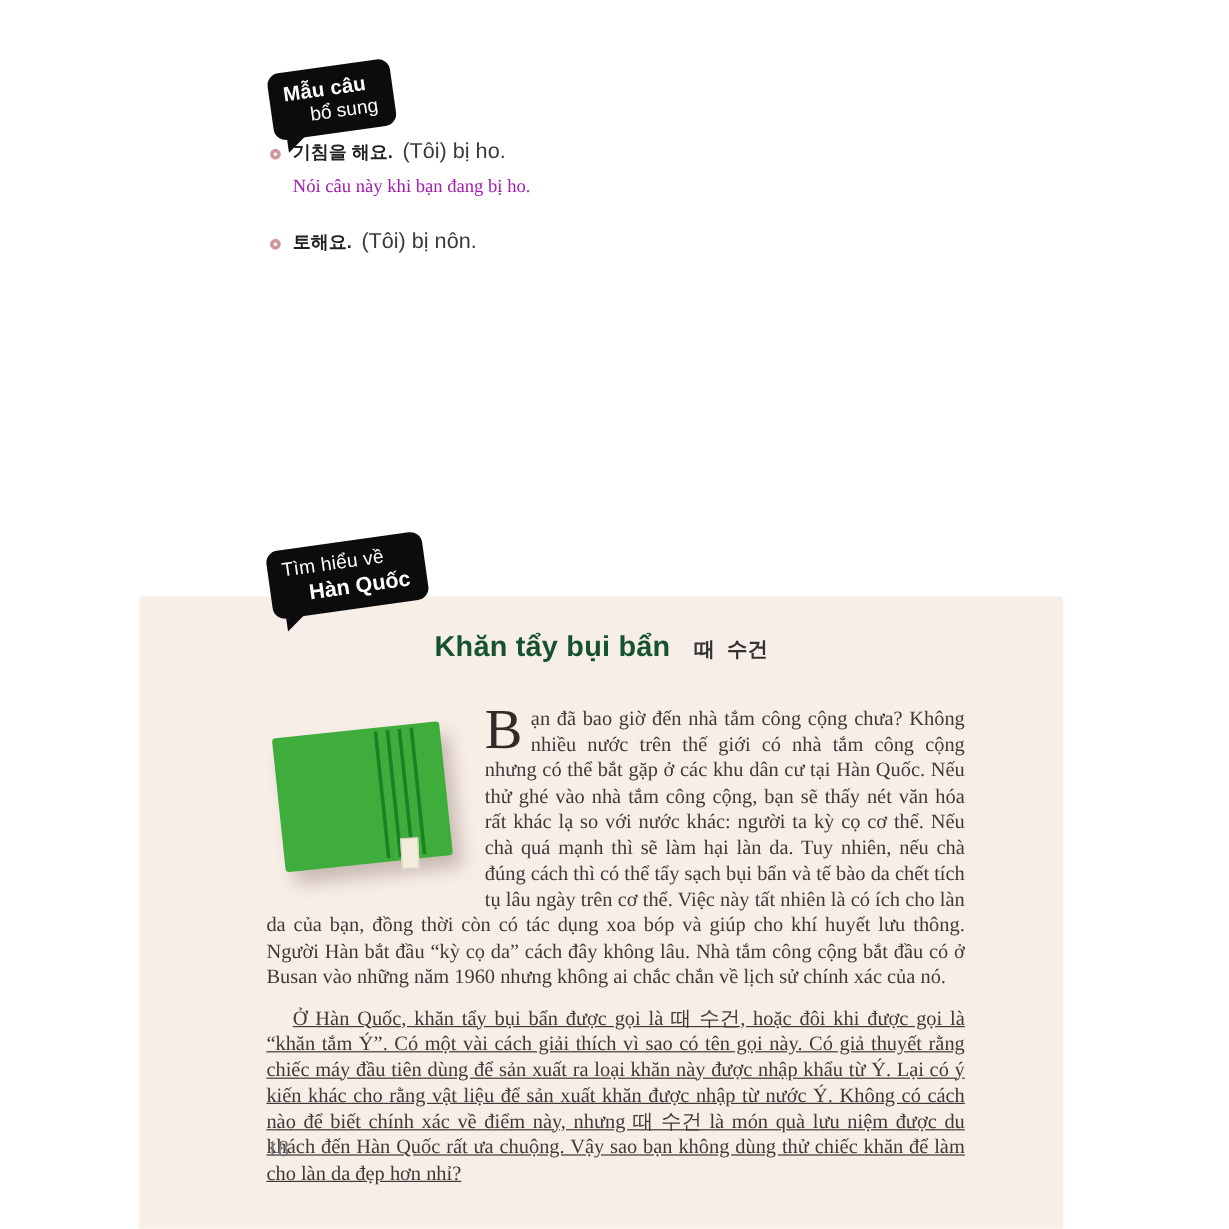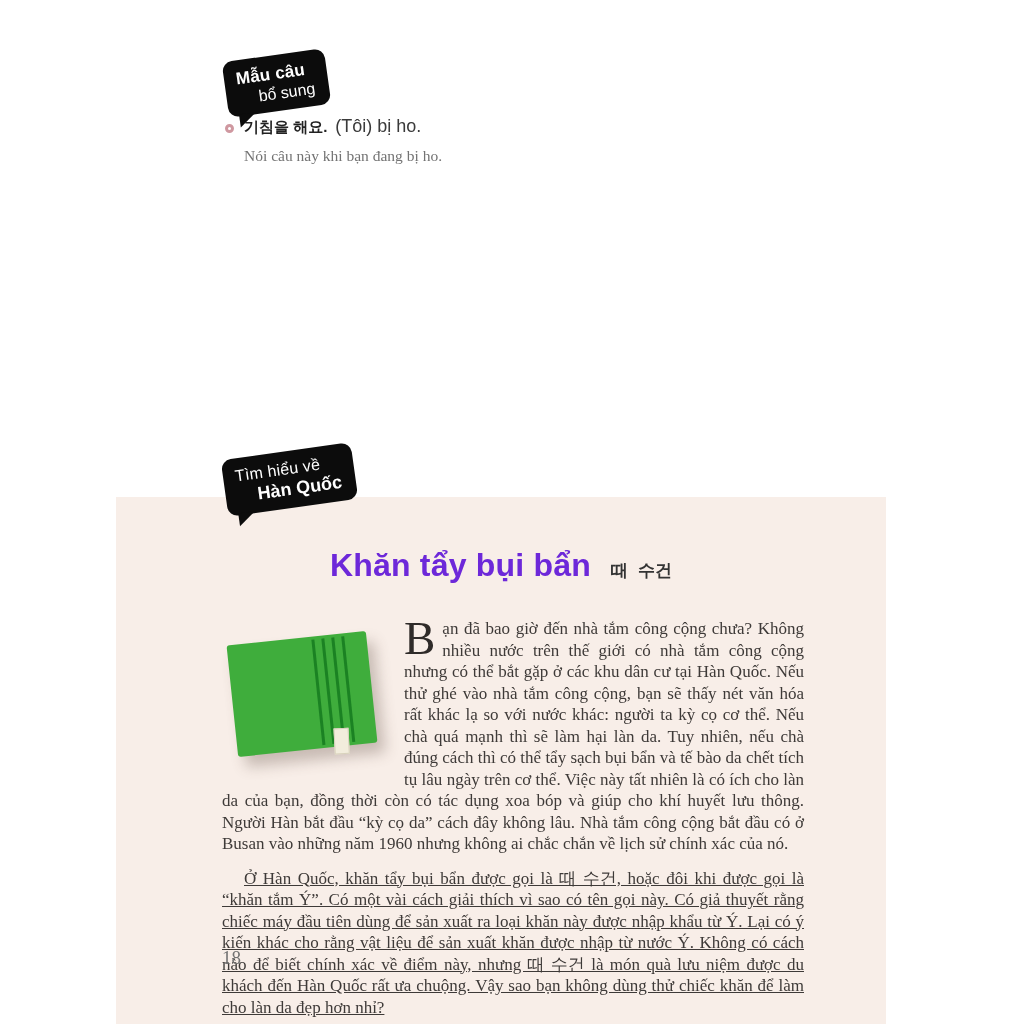--- a/index.html
+++ b/index.html
@@ -56,38 +56,38 @@
   .kr {
     font-family:"Liberation Sans","DejaVu Sans",sans-serif;
     font-weight:700; font-size:15px; color:#222222;
   }
   .vi {
     font-family:"Liberation Sans","DejaVu Sans",sans-serif;
     font-size:18px; color:#3a3a3a; margin-left:8px;
   }
   .note {
     margin:7px 0 0 19px;
-    font-size:15.5px; line-height:23px; color:#737373;
+    font-size:15.5px; line-height:23px; color:#a21caf;
     max-width:560px;
   }
 
   
   .panel {
     position:absolute;
     left:116px; top:497px;
     width:770px; height:527px;
     background:#f8eee8;
   }
   .panel-title {
     margin-top:29px;
     display:flex; justify-content:center; align-items:baseline; gap:20px;
   }
   .panel-title .main {
     font-family:"Liberation Sans","DejaVu Sans",sans-serif;
-    font-size:32px; font-weight:700; color:#6d28d9; letter-spacing:.2px;margin-top:21px;
+    font-size:24px; font-weight:700; color:#14532d; letter-spacing:.2px;
   }
   .panel-title .sub {
     font-family:Liberation Mono, monospace;
     font-size:17px; font-weight:700; color:#333333;
   }
   .article {
     margin:34px 82px 0 106px;
     width:582px;
     font-size:17px; line-height:21.5px;
     text-align:justify;
@@ -160,20 +160,25 @@
       <div class="phrase-head">
         <span class="ring"></span>
         <span class="kr">기침을 해요.</span>
         <span class="vi">(Tôi) bị ho.</span>
       </div>
       <div class="note">Nói câu này khi bạn đang bị ho.</div>
     </div>
 
 
     <div class="phrase-item">
+      <div class="phrase-head">
+        <span class="ring"></span>
+        <span class="kr">토해요.</span>
+        <span class="vi">(Tôi) bị nôn.</span>
+      </div>
     </div>
 
 
   </div>
 
   <div class="badge badge-culture" id="badge-culture">
     <span class="l1">Tìm hiểu về</span>
     <span class="l2">Hàn Quốc</span>
   </div>
 

